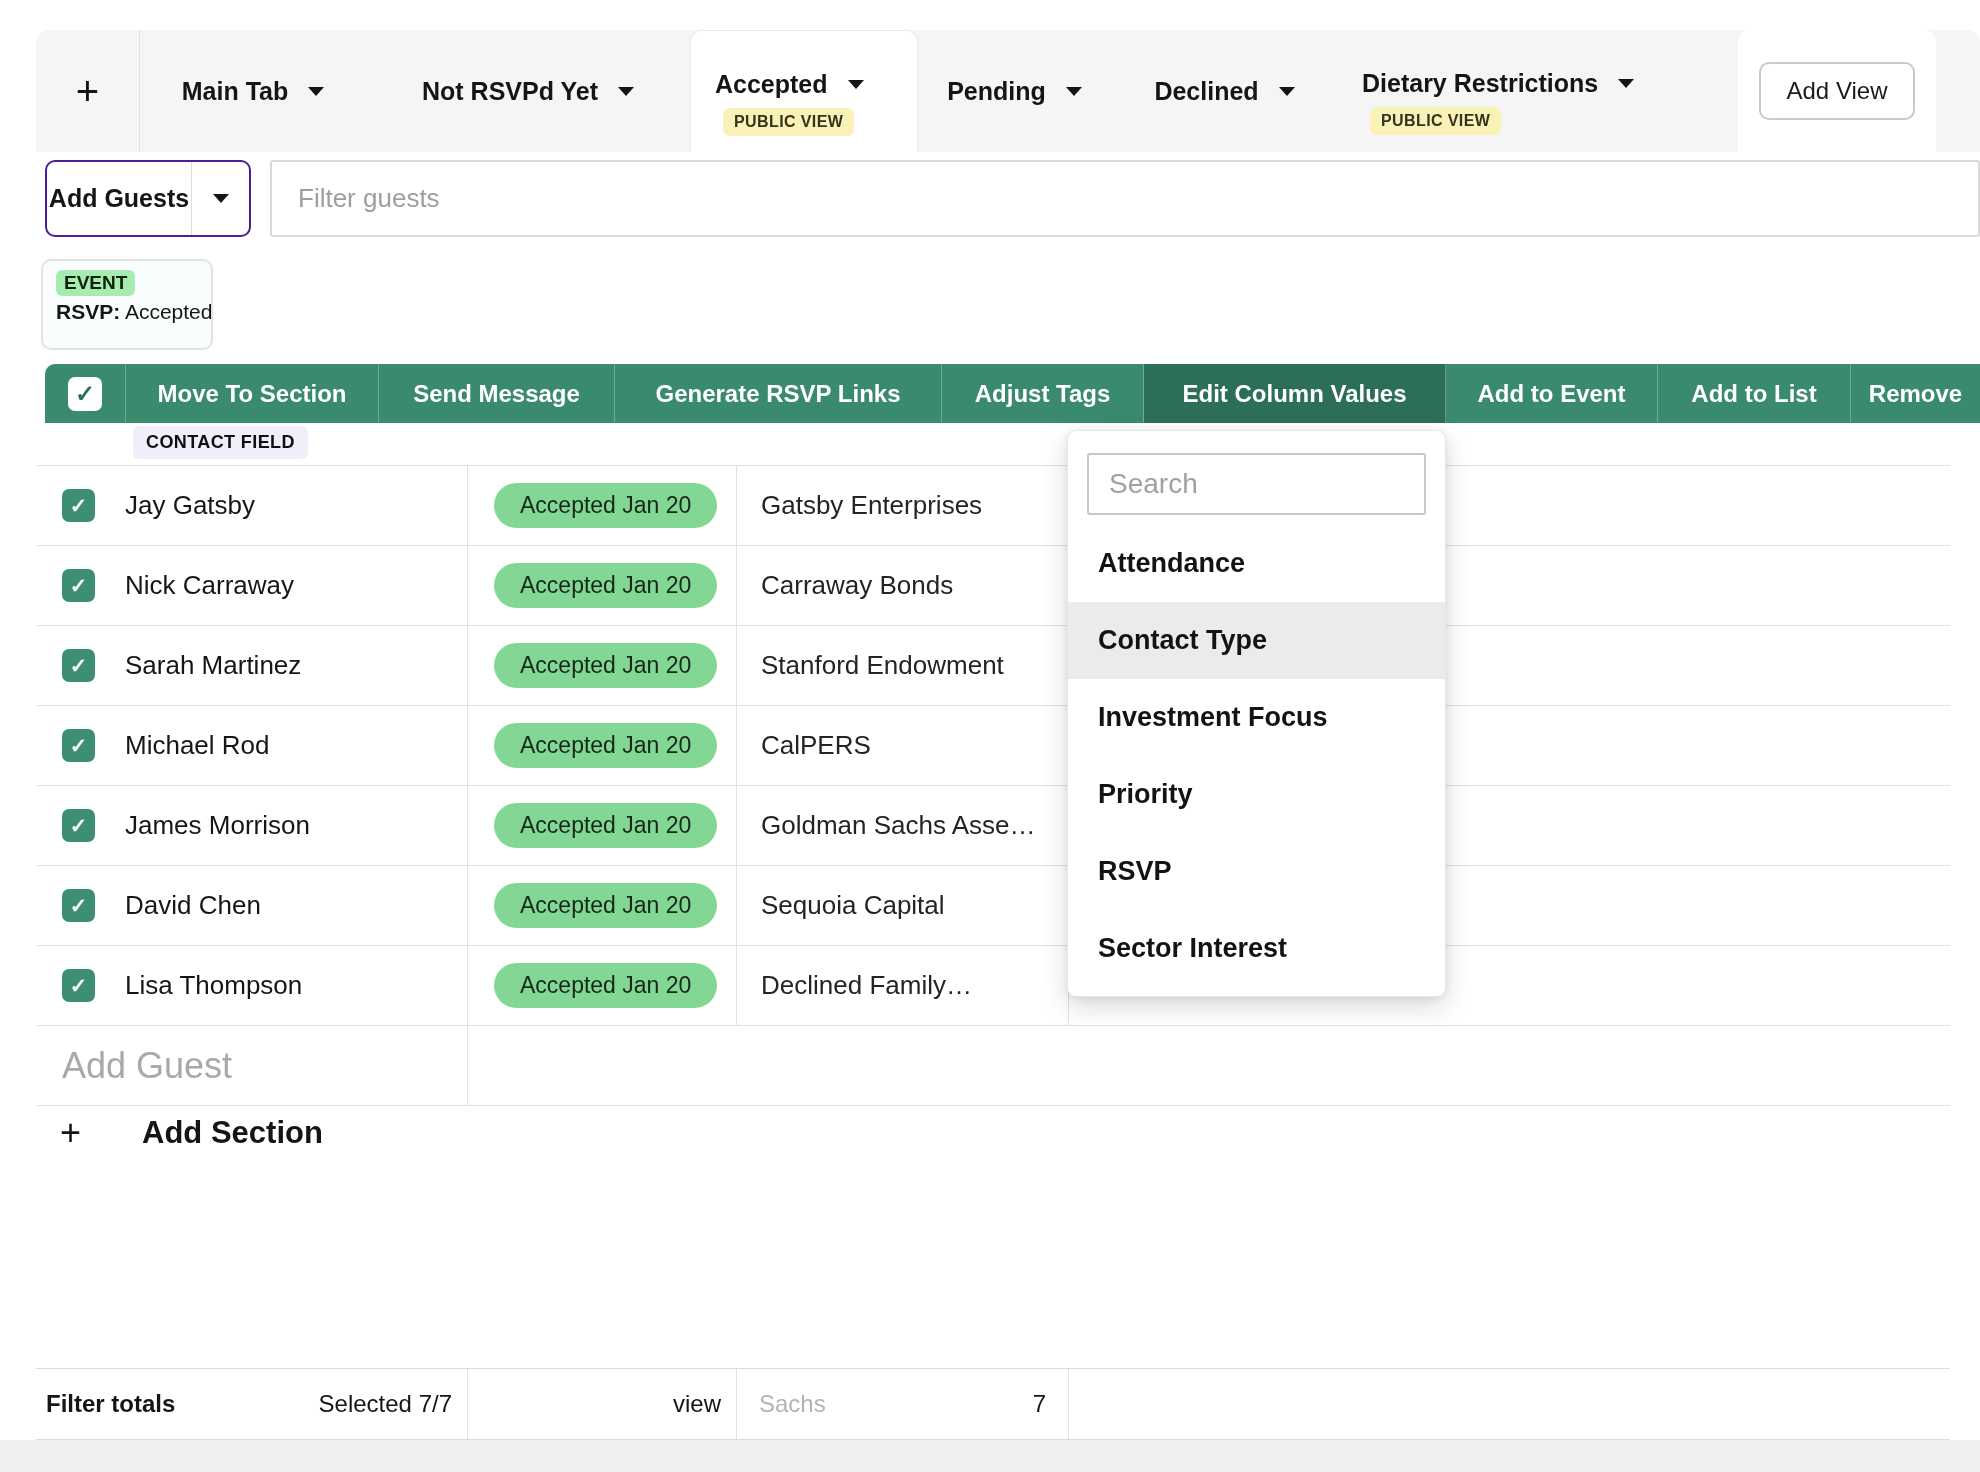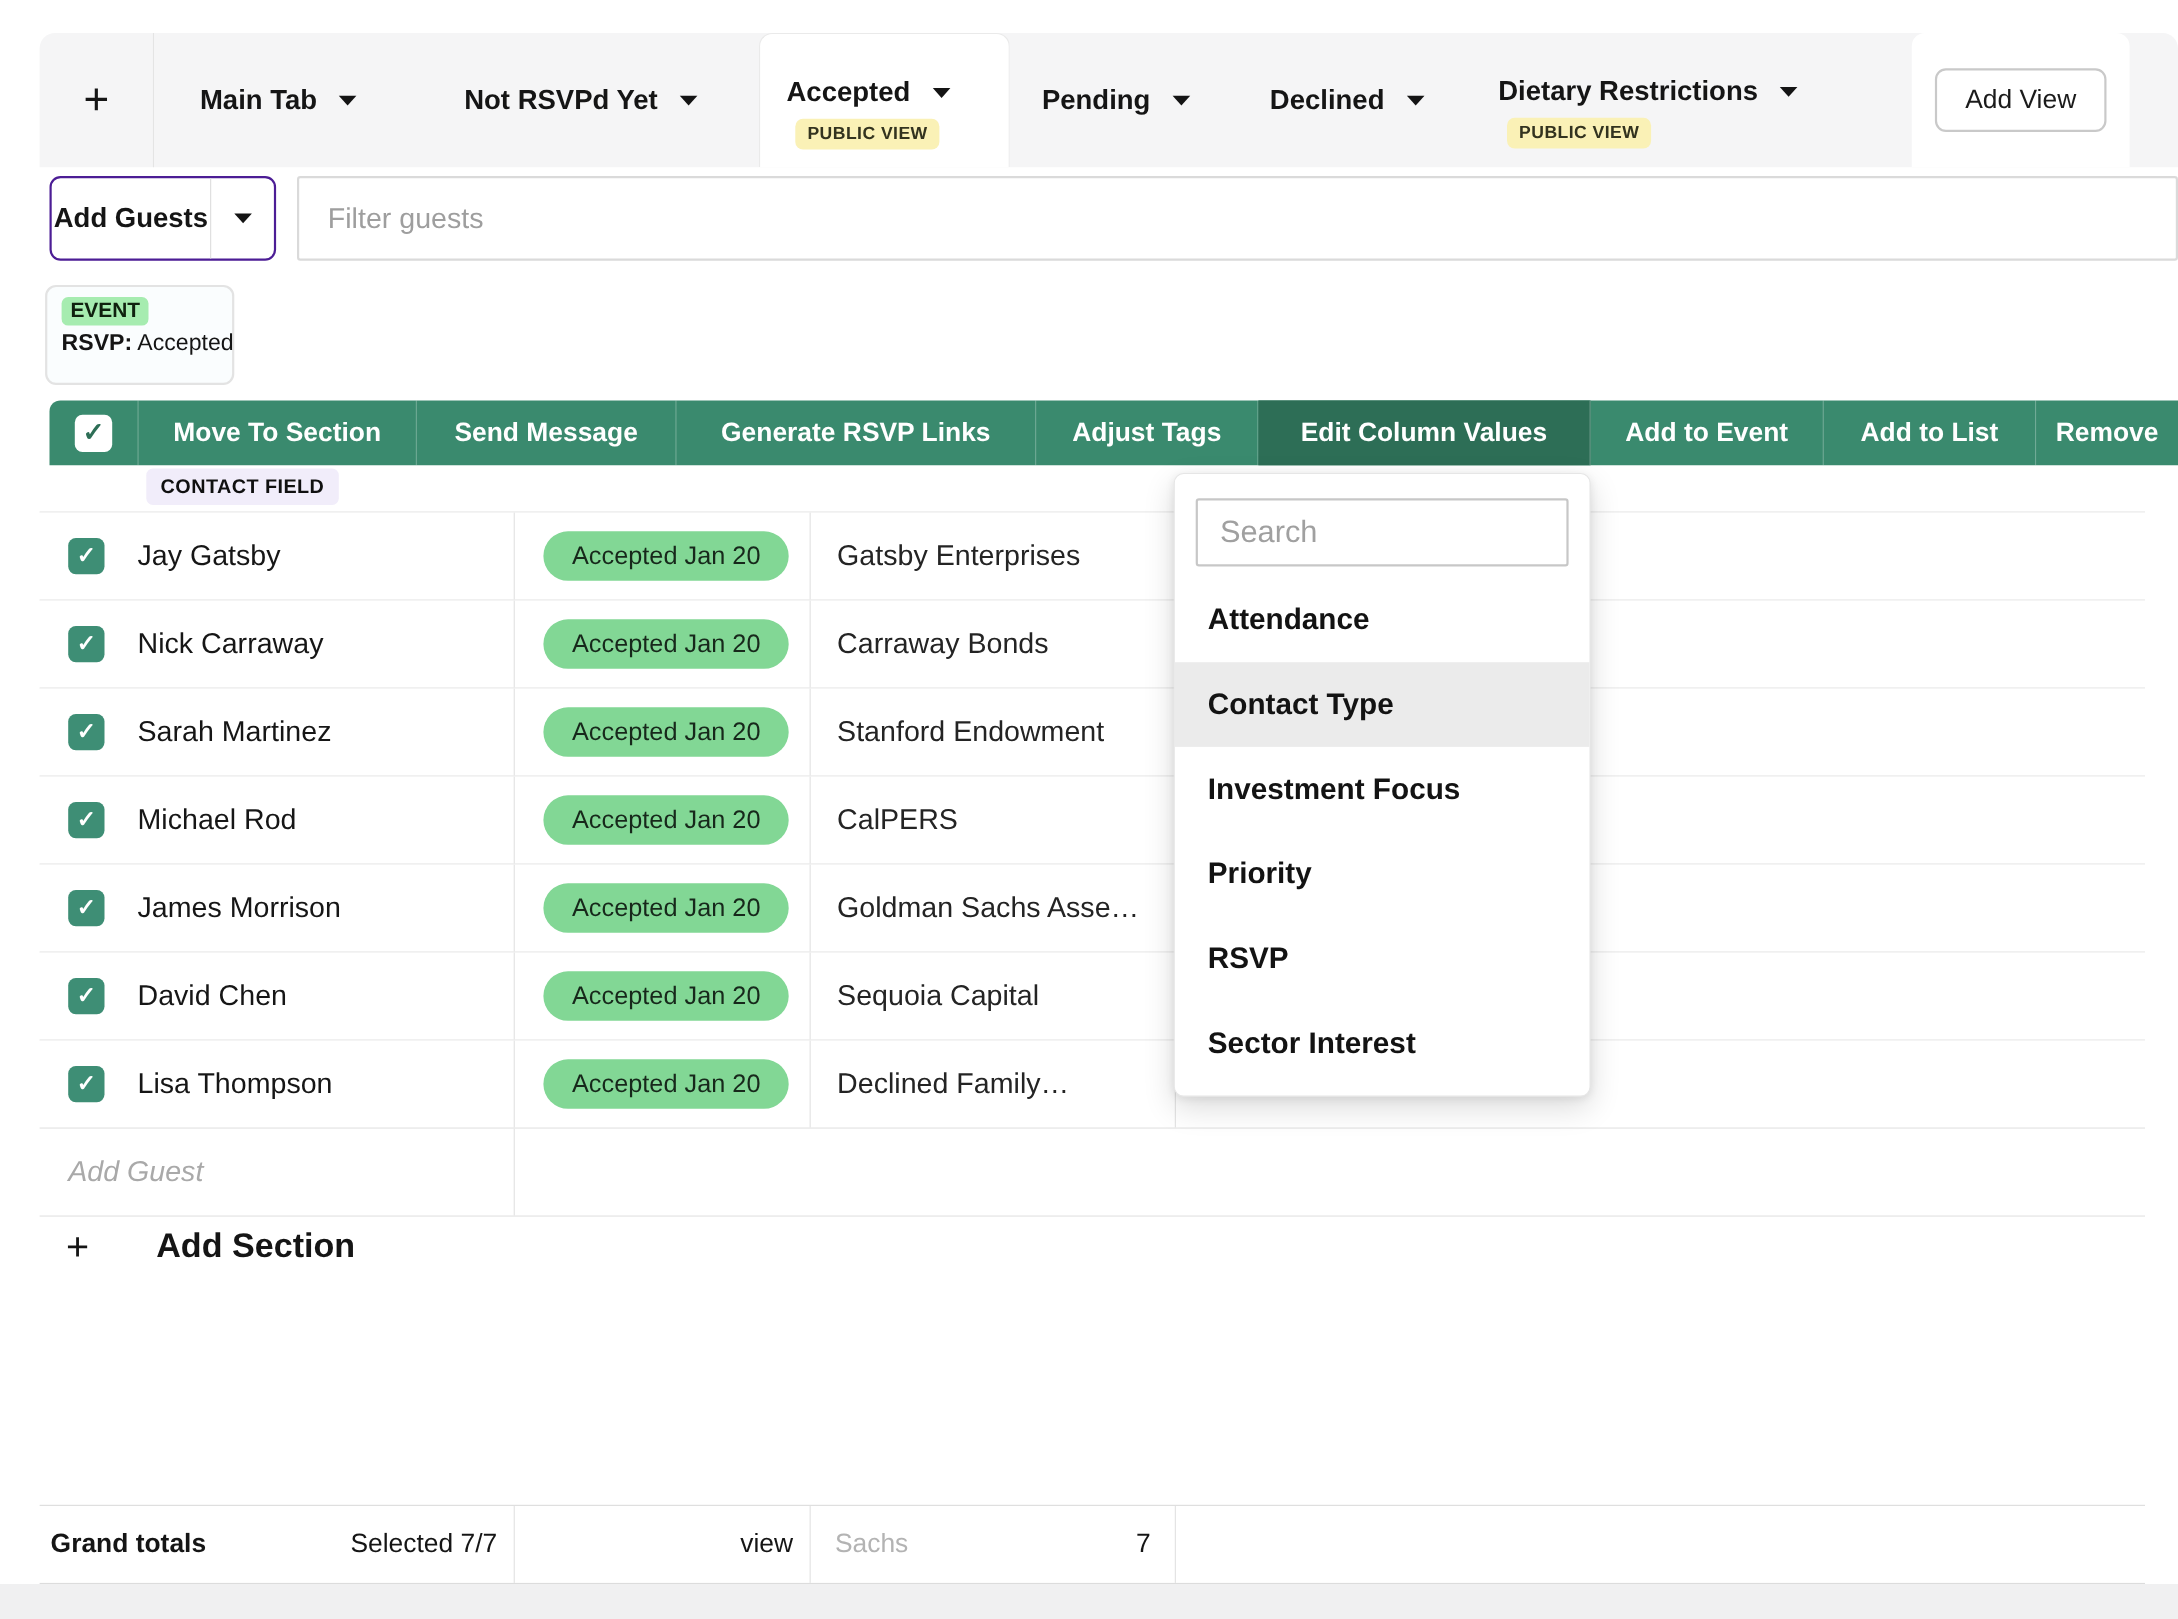--- a/index.html
+++ b/index.html
@@ -97,21 +97,21 @@
     font-size:26px;color:#242424;padding-left:24px;white-space:nowrap;overflow:hidden;}
   .c4{flex:1;}
   .cb-green{background:var(--checkbox-green);margin-left:26px;width:33px;height:33px;}
   .cb-green .tick{color:#fff;font-size:21px;font-weight:bold;}
   .guest-name{font-size:26px;margin-left:30px;color:#161616;}
   .rsvp-pill{background:var(--badge-green);color:#17281b;border-radius:999px;padding:9px 26px;
     font-size:23px;margin-left:26px;white-space:nowrap;cursor:pointer;}
   .add-guest-row{height:80px;display:flex;align-items:center;border-bottom:1px solid var(--line);}
   .add-guest-row .agr-c1{width:432px;height:100%;display:flex;align-items:center;
     border-right:1px solid var(--line);}
-  .add-guest-text{color:#A9A9A9;font-size:26px;margin-left:26px;cursor:text;font-style:italic;}
+  .add-guest-text{color:#A9A9A9;font-size:36px;margin-left:26px;cursor:text;}
 
   
   .add-section{position:absolute;left:60px;top:1115px;display:flex;align-items:center;gap:26px;
     cursor:pointer;}
   .add-section .plus{font-size:36px;font-weight:400;line-height:1;}
   .add-section-label{font-size:31px;font-weight:bold;margin-left:35px;}
 
   
   .dropdown{position:absolute;left:1067px;top:430px;width:379px;height:567px;background:#fff;
     border:1px solid #E6E6E6;border-radius:9px;z-index:5;
@@ -364,21 +364,21 @@
       <div class="dd-item">Priority</div>
 
       <div class="dd-item">RSVP</div>
 
       <div class="dd-item">Sector Interest</div>
     </div>
 </div>
 
 <div class="totals">
   <div class="t-cell t1">
-    <span class="totals-label">Grand totals</span>
+    <span class="totals-label">Filter totals</span>
     <span class="totals-selected">Selected 7/7</span>
   </div>
   <div class="t-cell t2">view</div>
   <div class="t-cell t3">
     <span class="filled-label">Sachs</span>
     <span class="filled-value">7</span>
   </div>
   <div class="t-cell t4"></div>
 </div>
 

